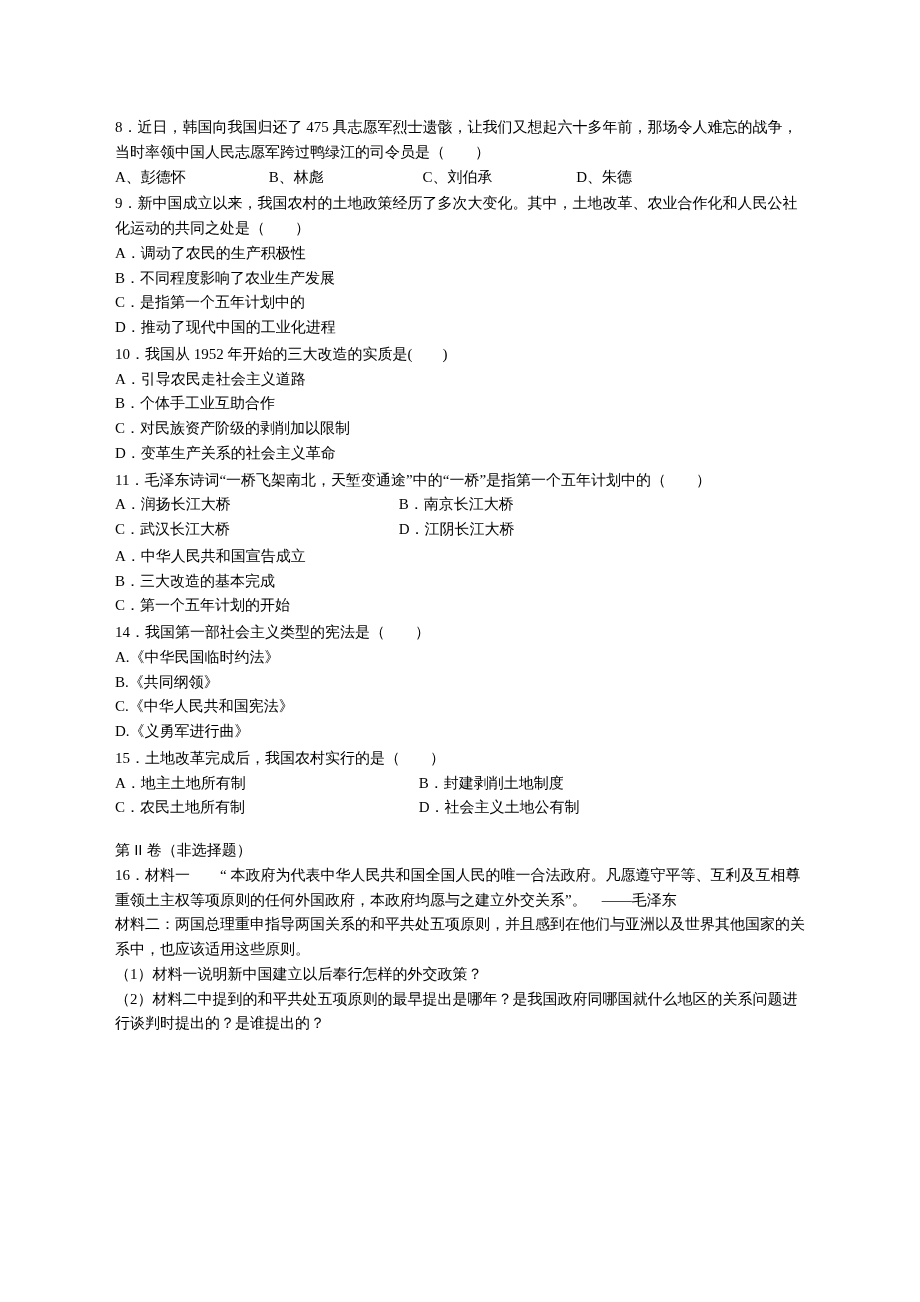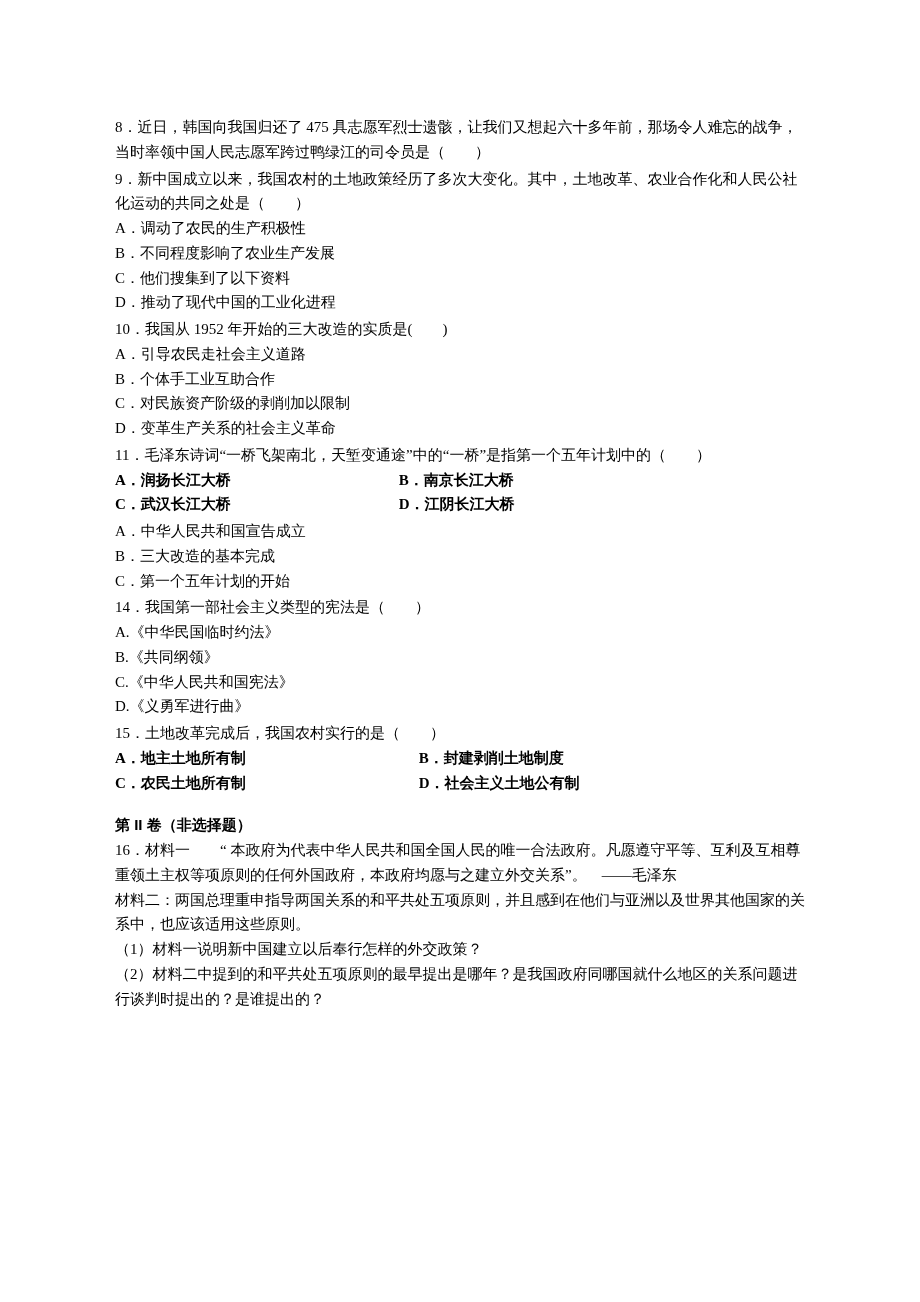--- a/index.html
+++ b/index.html
@@ -24,44 +24,49 @@
     white-space: normal;
   }
   .opt-block {
     display: block;
   }
   .opt-inline {
     display: inline-block;
   }
   .opt-cell {
     display: inline-block;
-    font-weight: bold;
   }
   .bold {
-    font-weight: bold;
+    font-weight: normal;
     font-family: "SimHei", "黑体", sans-serif;
   }
   .gap {
     margin-top: 18px;
   }
 </style>
 </head>
 <body>
 
 <div class="page">
 
   <div class="question">
     <div class="q-line">8．近日，韩国向我国归还了 475 具志愿军烈士遗骸，让我们又想起六十多年前，那场令人难忘的战争，当时率领中国人民志愿军跨过鸭绿江的司令员是（　　）</div>
+    <div>
+      <span class="opt-inline" style="width:150px">A、彭德怀</span>
+      <span class="opt-inline" style="width:150px">B、林彪</span>
+      <span class="opt-inline" style="width:150px">C、刘伯承</span>
+      <span class="opt-inline">D、朱德</span>
+    </div>
   </div>
 
   <div class="question">
     <div class="q-line">9．新中国成立以来，我国农村的土地政策经历了多次大变化。其中，土地改革、农业合作化和人民公社化运动的共同之处是（　　）</div>
     <div class="opt-block">A．调动了农民的生产积极性</div>
     <div class="opt-block">B．不同程度影响了农业生产发展</div>
-    <div class="opt-block">C．他们搜集到了以下资料</div>
+    <div class="opt-block">C．是指第一个五年计划中的</div>
     <div class="opt-block">D．推动了现代中国的工业化进程</div>
   </div>
 
   <div class="question">
     <div class="q-line">10．我国从 1952 年开始的三大改造的实质是(　　)</div>
     <div class="opt-block">A．引导农民走社会主义道路</div>
     <div class="opt-block">B．个体手工业互助合作</div>
     <div class="opt-block">C．对民族资产阶级的剥削加以限制</div>
     <div class="opt-block">D．变革生产关系的社会主义革命</div>
   </div>

